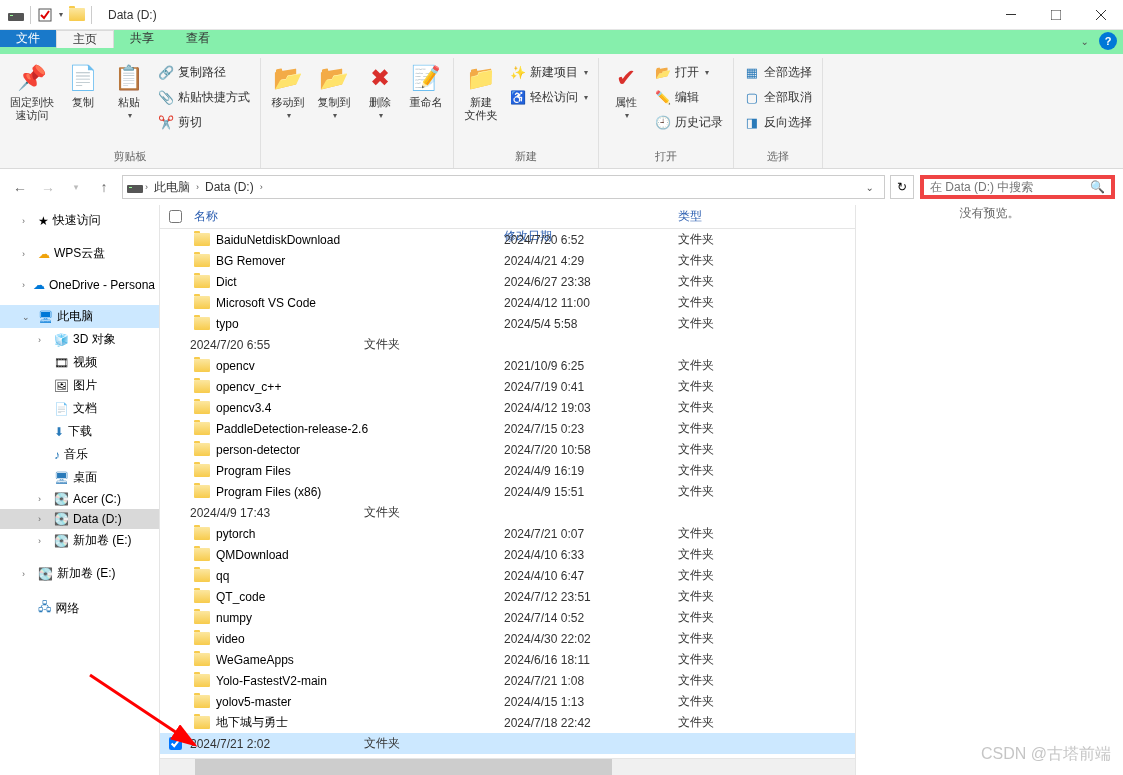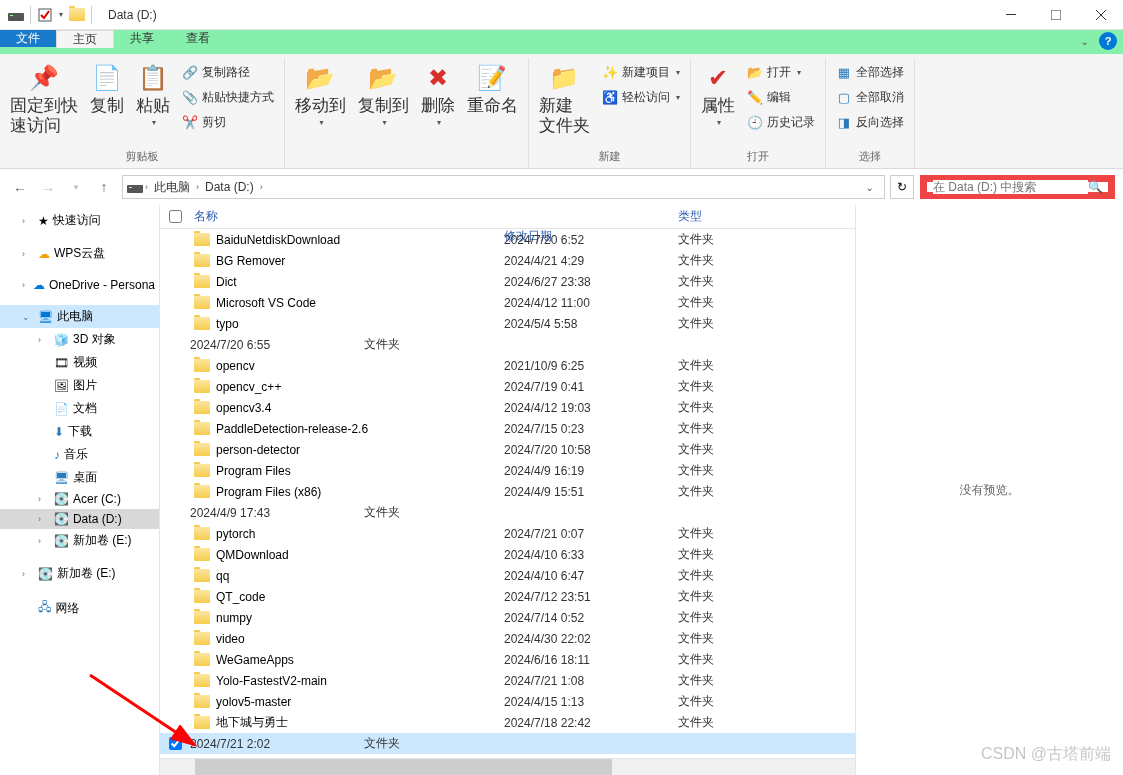--- a/index.html
+++ b/index.html
@@ -23,36 +23,36 @@
 .help-circle { width: 18px; height: 18px; border-radius: 50%; background: #0078D7; color: #fff; display: flex; align-items: center; justify-content: center; font-size: 11px; font-weight: bold;}
 .chevron-up { font-size: 10px; color:#555;}
 
 
 .ribbon { height: 115px; background: #f5f5f5; border-bottom: 1px solid #dadada; display: flex; padding: 4px 0 0 0; }
 .ribbon-group { display: flex; flex-direction: column; border-right: 1px solid #e0e0e0; padding: 0 6px; }
 .ribbon-group-body { flex: 1; display: flex; align-items: flex-start; gap: 4px; padding-top: 2px;}
 .ribbon-group-label { text-align: center; color: #666; font-size: 11px; padding: 2px 0 4px 0;}
 .ribbon-btn-large { display: flex; flex-direction: column; align-items: center; padding: 2px 4px; cursor: pointer; min-width: 42px; gap:2px;}
 .ribbon-btn-large .r-icon { width: 32px; height: 32px; display: flex; align-items: center; justify-content: center; font-size: 24px;}
-.ribbon-btn-large .r-label { text-align: left; font-size: 17px; color: #333; line-height: 1.2; white-space: pre-line;}
+.ribbon-btn-large .r-label { text-align: center; font-size: 11px; color: #333; line-height: 1.2; white-space: pre-line;}
 .ribbon-col { display: flex; flex-direction: column; gap: 4px; justify-content: flex-start; padding-top:2px;}
 .ribbon-btn-small { display: flex; align-items: center; gap: 4px; padding: 2px 4px; cursor: pointer; font-size: 11px; color: #333;}
 .ribbon-btn-small .r-icon-s { width: 16px; height: 16px; display: flex; align-items: center; justify-content: center; font-size: 13px;}
 .drop-arrow { font-size: 8px; color: #555; margin-left: 2px;}
 
 
 .nav-row { height: 36px; display: flex; align-items: center; padding: 0 8px; gap: 6px;}
 .nav-arrows { display: flex; gap: 4px; align-items:center;}
 .nav-arrow { width: 24px; height: 24px; display: flex; align-items: center; justify-content: center; color: #666; cursor: pointer; font-size: 14px;}
 .nav-arrow.disabled { color: #bbb; }
 .addr-bar { flex: 1; height: 24px; border: 1px solid #ccc; display: flex; align-items: center; padding: 0 4px; gap: 2px;}
 .addr-seg { display: flex; align-items: center; gap: 2px; padding: 0 4px; cursor: pointer; color: #333;}
 .addr-chev { font-size: 9px; color: #555;}
 .addr-refresh { width: 24px; height: 24px; border: 1px solid #ccc; display:flex; align-items:center; justify-content:center; margin-left:-1px; cursor:pointer;}
-.search-box { width: 195px; height: 24px; border: 7px solid #ef4444; display: flex; align-items: center; padding: 0 6px; color: #888;}
+.search-box { width: 195px; height: 24px; border: 4px solid #ef4444; display: flex; align-items: center; padding: 0 6px; color: #888;}
 .search-box input { border: none; outline: none; flex: 1; color:#888; font-size:12px;}
 .search-icon { color: #555; font-size:12px;}
 
 
 .main { display: flex; height: 570px; }
 .nav-pane { width: 160px; border-right: 1px solid #e5e5e5; overflow-y: auto; padding: 4px 0;}
 .nav-item { display: flex; align-items: center; gap: 4px; padding: 3px 4px 3px 22px; cursor: pointer; white-space: nowrap; overflow:hidden;}
 .nav-item.l1 { padding-left: 22px; }
 .nav-item.l2 { padding-left: 38px; }
 .nav-item.selected { background: #CCE8FF; }
@@ -77,21 +77,21 @@
 .folder-icon { width: 16px; height: 13px; background: linear-gradient(#FCE7A0, #F7CB4C); border-radius: 1px; position:relative;}
 .folder-icon::before { content:''; position:absolute; top:-2px; left:0; width:6px; height:2px; background:#F7CB4C; border-radius:1px 1px 0 0;}
 input[type=checkbox]{ width:13px; height:13px;}
 
 
 .file-list::-webkit-scrollbar { width: 17px; }
 .file-list::-webkit-scrollbar-thumb { background: #cdcdcd; }
 .file-list::-webkit-scrollbar-track { background: #f0f0f0; }
 
 
-.preview-pane { width: 268px; border-left: 1px solid #e5e5e5; display: flex; align-items: center; justify-content: center; color: #666;}
+.preview-pane { width: 268px; border-left: 1px solid #e5e5e5; display: flex; align-items: flex-start; justify-content: center; color: #666;}
 
 
 .red-arrow { position: absolute; left: 85px; top: 670px; pointer-events: none; z-index:100;}
 
 
 .watermark { position: absolute; right: 12px; bottom: 10px; color: rgba(150,150,150,0.55); font-size: 16px; pointer-events: none;}
 
 
 .hscroll { height:17px; background:#f0f0f0; border-top:1px solid #e5e5e5; display:flex;}
 .hscroll-thumb { width:60%; background:#cdcdcd; margin-left:5%;}

